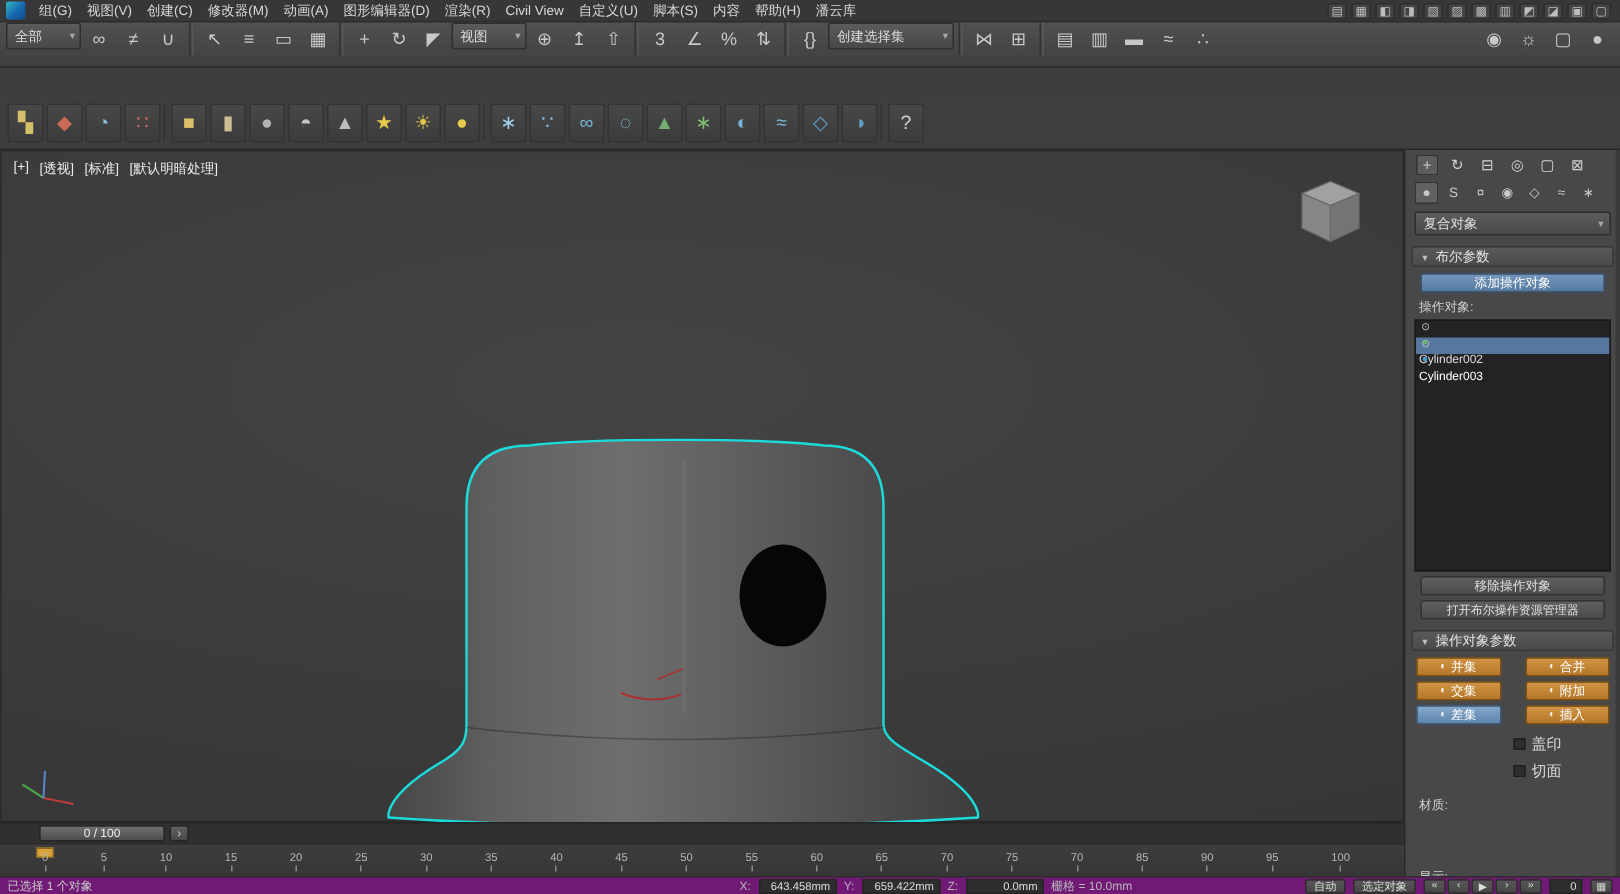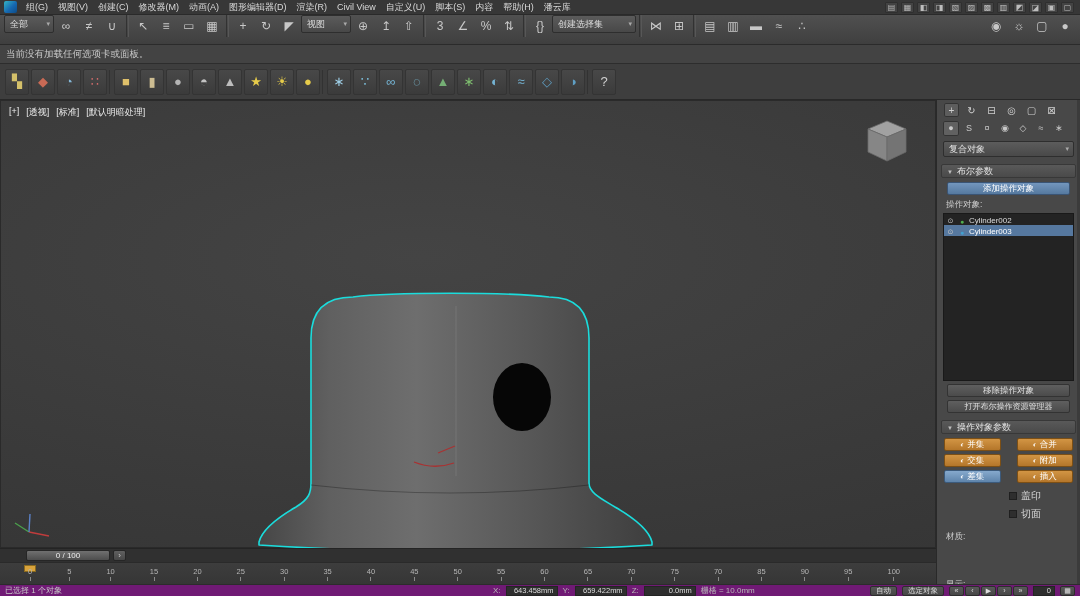--- a/index.html
+++ b/index.html
@@ -66,21 +66,21 @@
   .pdrop{margin:4px 6px 0;height:16px;background:linear-gradient(#5c5c5c,#494949);border:1px solid #2e2e2e;
          border-radius:2px;display:flex;align-items:center;padding:0 5px;position:relative;color:#e0e0e0;}
   .pdrop::after{content:"▾";position:absolute;right:4px;font-size:7px;color:#aaa;}
   .rollout{margin:7px 4px 0;height:14px;background:linear-gradient(#595959,#4a4a4a);border:1px solid #383838;
            border-radius:2px;display:flex;align-items:center;gap:4px;padding:0 5px;color:#e6e6e6;}
   .arrow::before{content:"▼";font-size:6px;color:#bdbdbd;}
   .btn-blue{margin:4px 10px 0;height:13px;background:linear-gradient(#7396bd,#55799f);border:1px solid #3a5474;
             border-radius:2px;color:#fff;display:flex;align-items:center;justify-content:center;font-size:8.5px;}
   .plabel{margin:4px 0 0 9px;font-size:8.5px;color:#cfcfcf;}
   .oplist{margin:2px 6px 0;height:168px;background:#232323;border:1px solid #191919;overflow:hidden;}
-  .operand-row{display:flex;align-items:flex-end;gap:3px;height:11px;padding:0 2px;font-size:8px;color:#ddd;}
+  .operand-row{display:flex;align-items:flex-start;gap:3px;height:11px;padding:0 2px;font-size:8px;color:#ddd;flex-direction:column;}
   .operand-row.selected{background:#56789f;color:#fff;}
   .op-eye{width:9px;text-align:center;font-size:7px;color:#c4c4c4;}
   .op-eye::before{content:"⊙";}
   .op-dot{width:8px;text-align:center;font-size:7px;}
   .op-dot::before{content:"●";}
   .btn-gray{margin:3px 10px 0;height:13px;background:linear-gradient(#5f5f5f,#4b4b4b);border:1px solid #333;
             border-radius:2px;display:flex;align-items:center;justify-content:center;font-size:8.5px;color:#e0e0e0;}
   .btn-gray.small-text{font-size:8px;}
   .ops-grid{margin:4px 7px 0;display:grid;grid-template-columns:1fr 1fr;gap:3px 16px;}
   .op-btn{height:13px;border-radius:2px;display:flex;align-items:center;justify-content:center;gap:3px;
@@ -205,21 +205,20 @@
       <div class="tb-item">▬</div>
       <div class="tb-item">≈</div>
       <div class="tb-item">∴</div>
       <div class="tb-item spacer"></div>
       <div class="tb-item">◉</div>
       <div class="tb-item">☼</div>
       <div class="tb-item">▢</div>
       <div class="tb-item">●</div>
     </div>
 
-  <div class="ribbon-bar">当前没有加载任何选项卡或面板。</div>
 
   <div class="toolbar-shapes">
 
   <div class="shape-item">
         <span class="shape-glyph" style="color: rgb(212, 192, 106);">▚</span>
       </div>
       <div class="shape-item">
         <span class="shape-glyph" style="color: rgb(201, 106, 85);">◆</span>
       </div>
       <div class="shape-item">

